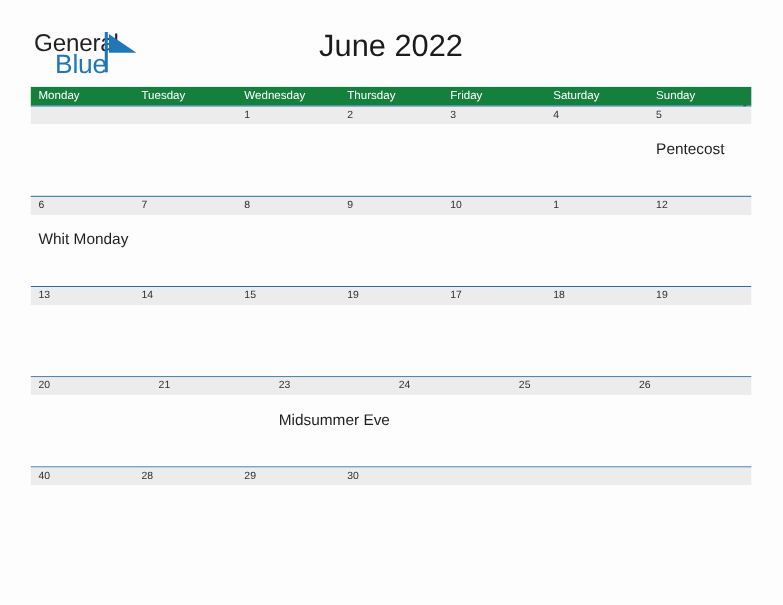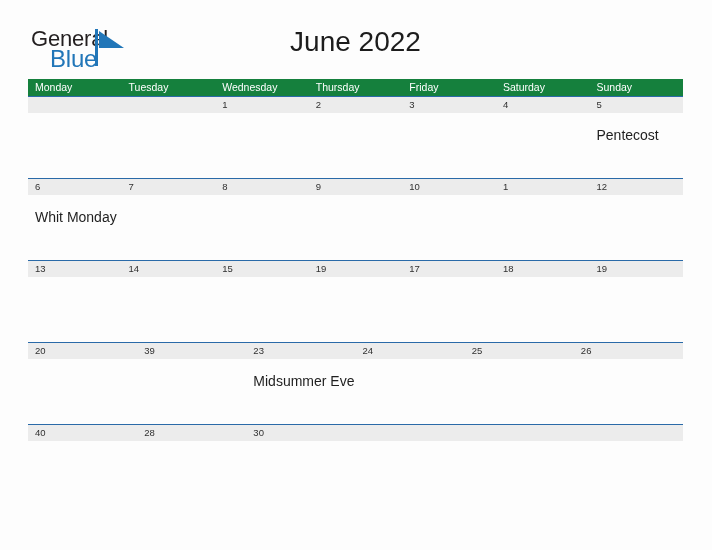--- a/index.html
+++ b/index.html
@@ -283,21 +283,21 @@
       </div>
     </div>
 
     <div class="week">
       <div class="week-band">
         <div class="day">
           <span class="daynum">20</span>
           <span class="event"></span>
         </div>
         <div class="day">
-          <span class="daynum">39</span>
+          <span class="daynum">21</span>
           <span class="event"></span>
         </div>
         <div class="day">
           <span class="daynum">23</span>
           <span class="event">Midsummer Eve</span>
         </div>
         <div class="day">
           <span class="daynum">24</span>
           <span class="event"></span>
         </div>
@@ -316,20 +316,24 @@
       <div class="week-band">
         <div class="day">
           <span class="daynum">40</span>
           <span class="event"></span>
         </div>
         <div class="day">
           <span class="daynum">28</span>
           <span class="event"></span>
         </div>
         <div class="day">
+          <span class="daynum">29</span>
+          <span class="event"></span>
+        </div>
+        <div class="day">
           <span class="daynum">30</span>
           <span class="event"></span>
         </div>
         <div class="day empty">
           <span class="daynum"></span>
           <span class="event"></span>
         </div>
         <div class="day empty">
           <span class="daynum"></span>
           <span class="event"></span>

